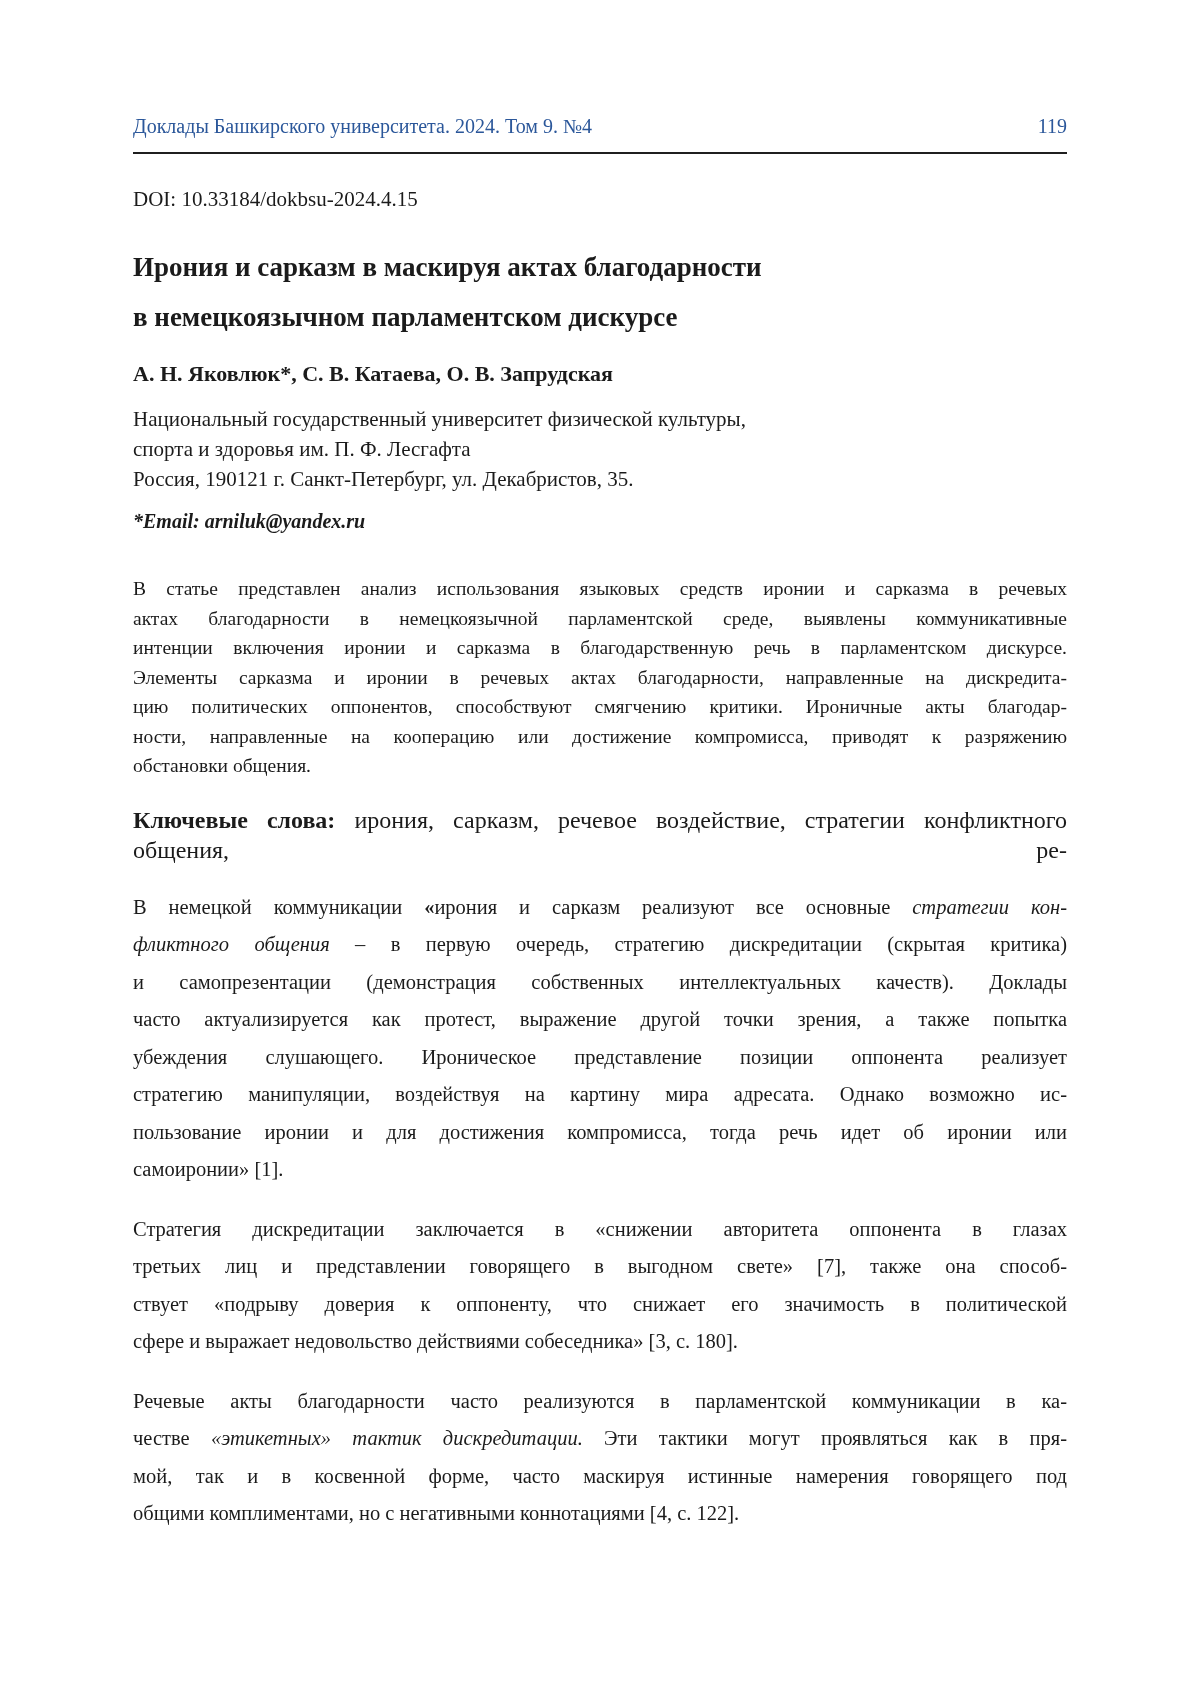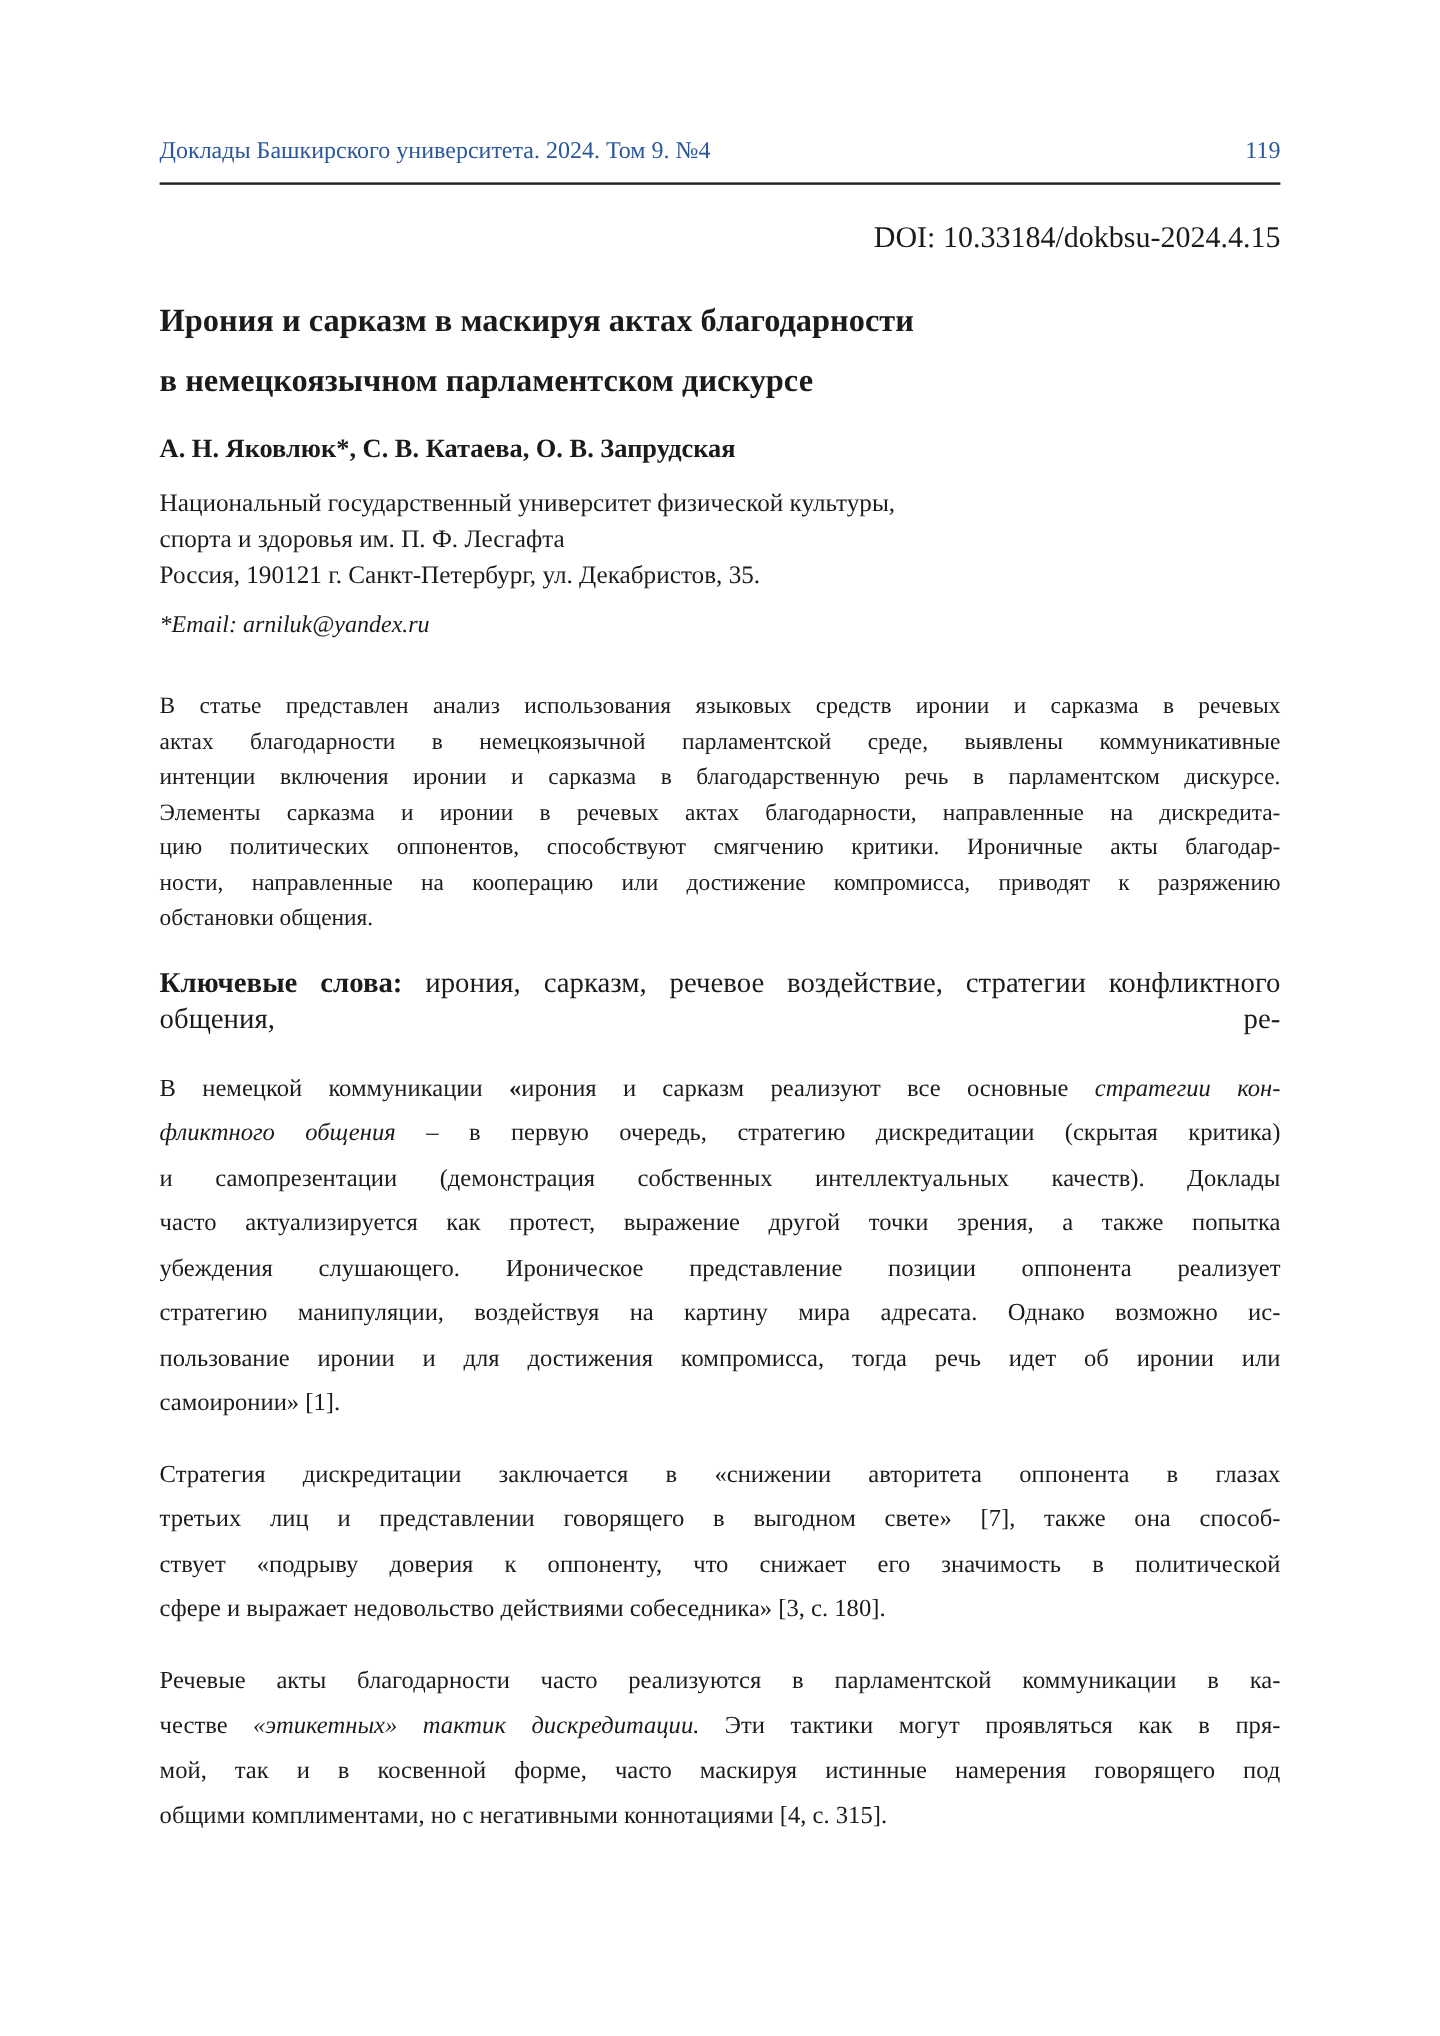--- a/index.html
+++ b/index.html
@@ -29,23 +29,22 @@
     color: #2b579a;
   }
   .head-rule {
     margin-top: 14px;
     border: none;
     border-top: 2px solid #1f1f1f;
     height: 0;
   }
   .doi {
     margin-top: 32px;
-    font-size: 25px;
+    font-size: 21px;
     line-height: 26px;
-    text-align: right;
   }
   .title {
     margin: 30px 0 0 0;
     font-size: 27px;
     font-weight: bold;
     line-height: 50px;
   }
   .title .tline { display: block; }
   .authors {
     margin-top: 18px;
@@ -56,20 +55,21 @@
   .affiliation {
     margin-top: 16px;
     font-size: 21px;
     line-height: 30px;
   }
   .email {
     margin-top: 14px;
     font-style: italic;
     font-size: 20px;
     line-height: 26px;
+    font-weight: bold;
   }
   .abstract {
     margin-top: 40px;
     font-size: 19.5px;
     line-height: 29.5px;
   }
   .keywords {
     margin-top: 24px;
     font-size: 24px;
     line-height: 30px;
@@ -151,16 +151,16 @@
     <div class="jl">Стратегия дискредитации заключается в «снижении авторитета оппонента в глазах</div>
     <div class="jl">третьих лиц и представлении говорящего в выгодном свете» [7], также она способ-</div>
     <div class="jl">ствует «подрыву доверия к оппоненту, что снижает его значимость в политической</div>
     <div class="ll">сфере и выражает недовольство действиями собеседника» [3, с. 180].</div>
   </section>
 
   <section class="bodypar">
     <div class="jl">Речевые акты благодарности часто реализуются в парламентской коммуникации в ка-</div>
     <div class="jl"><span>честве </span><span class="it">«этикетных» тактик дискредитации.</span><span> Эти тактики могут проявляться как в пря-</span></div>
     <div class="jl">мой, так и в косвенной форме, часто маскируя истинные намерения говорящего под</div>
-    <div class="ll">общими комплиментами, но с негативными коннотациями [4, с. 315].</div>
+    <div class="ll">общими комплиментами, но с негативными коннотациями [4, с. 122].</div>
   </section>
 
 </div>
 
 </body></html>

